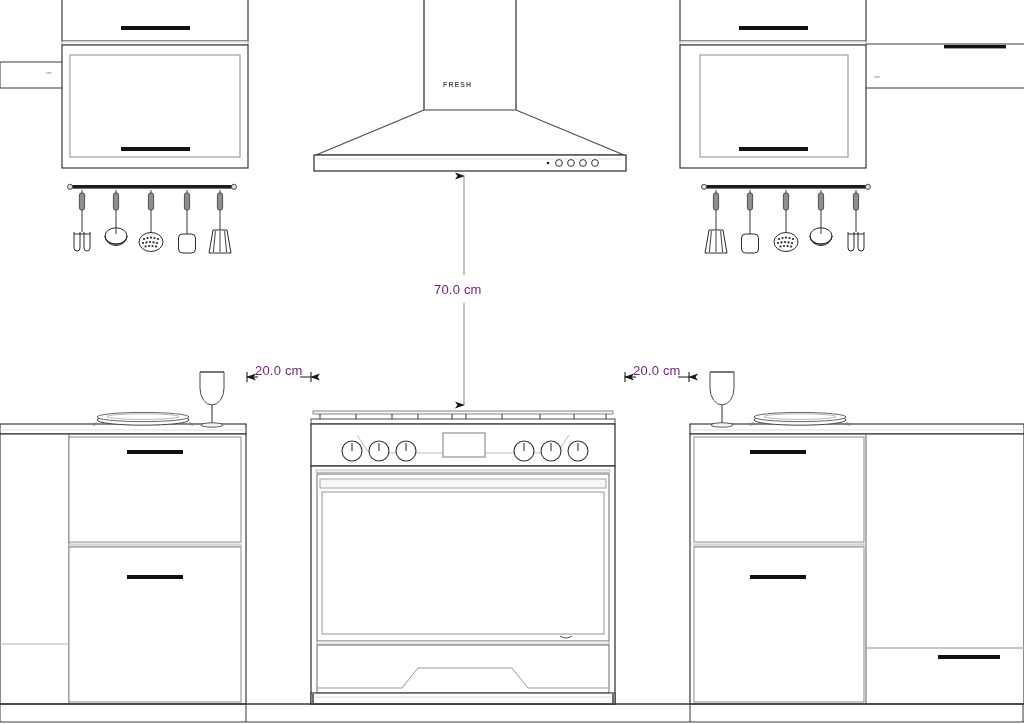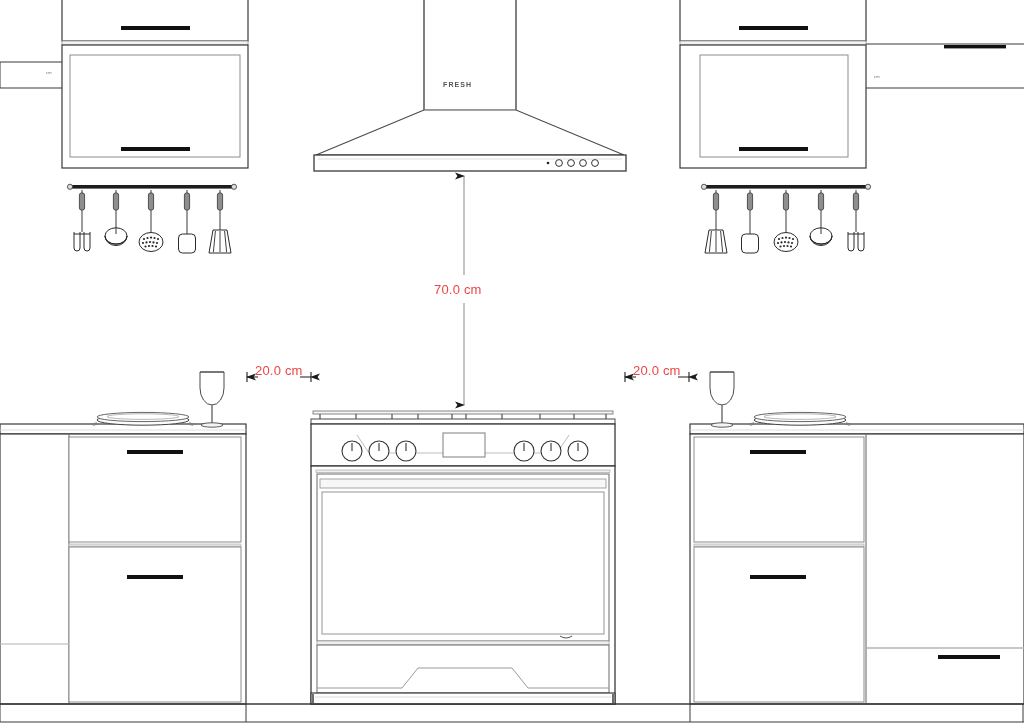--- a/index.html
+++ b/index.html
@@ -19,21 +19,21 @@
   }
   #stage svg {
     position: absolute;
     left: 0;
     top: 0;
   }
   .dim-label {
     position: absolute;
     font-family: "Liberation Sans", sans-serif;
     font-size: 13px;
-    color: #ef4444;
+    color: #701a75;
     white-space: nowrap;
     letter-spacing: 0.2px;
   }
   .brand-label {
     position: absolute;
     font-family: "Liberation Sans", sans-serif;
     font-size: 7px;
     font-weight: bold;
     color: #555;
     letter-spacing: 1.1px;

